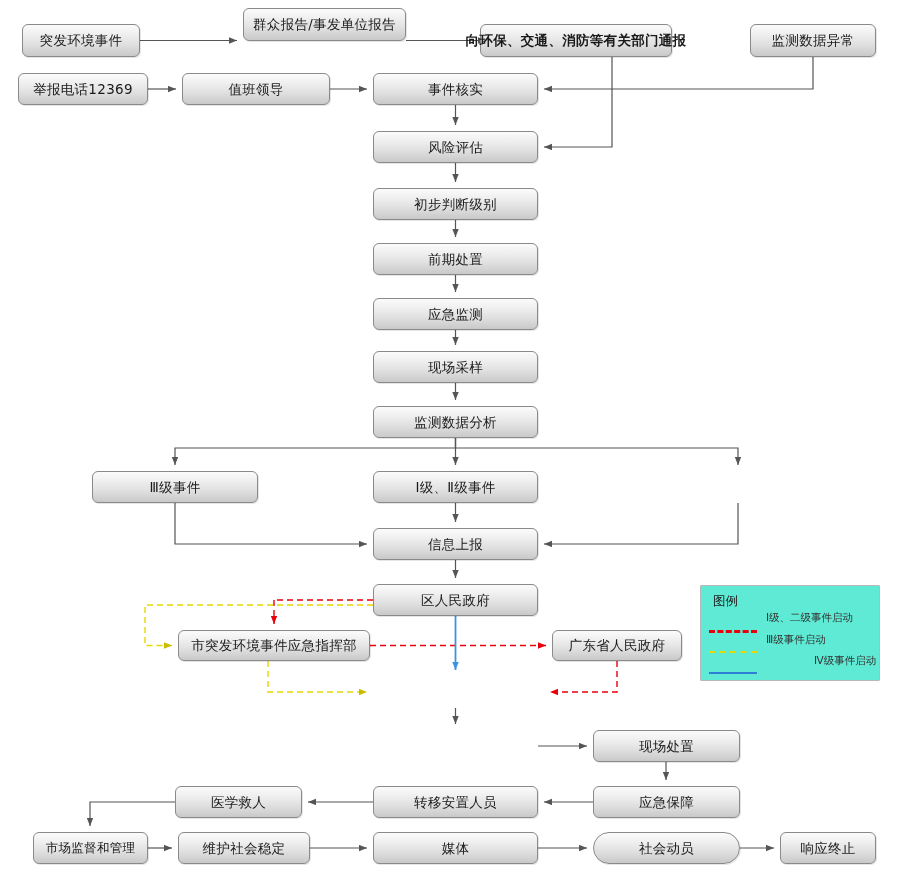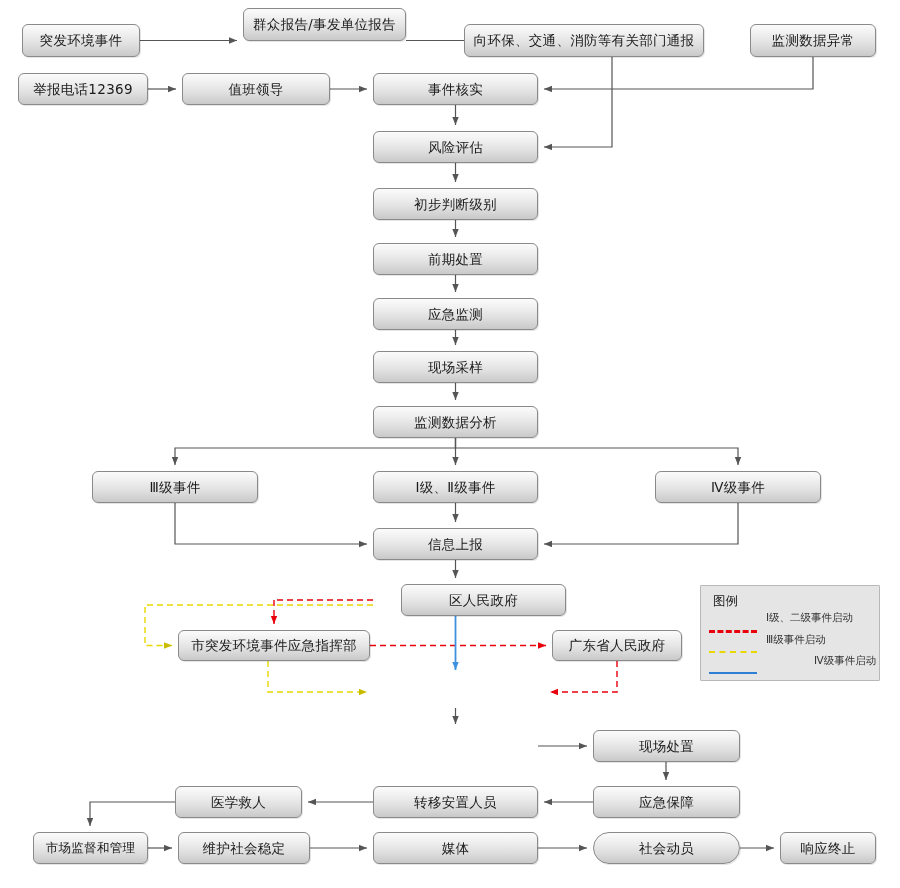--- a/index.html
+++ b/index.html
@@ -20,21 +20,21 @@
     justify-content:center;
     text-align:center;
     white-space:nowrap;
     box-shadow:1px 1px 0 rgba(0,0,0,0.10);
     letter-spacing:0.3px;
   }
   .legend{
     position:absolute;
     box-sizing:border-box;
     border:1px solid #b8b8b8;
-    background:#e5e5e5;
+    background:#5eead4;
     border-radius:1px;
   }
   .legend-title{
     position:absolute;left:12px;top:7px;font-size:12.5px;color:#222;
   }
   .legend-swatch{position:absolute;left:8px;width:48px;height:0;}
   .legend-label{position:absolute;left:65px;font-size:10.5px;color:#333;white-space:nowrap;}
 </style>
 </head>
 <body>
@@ -116,40 +116,39 @@
       <path d="M268,661 L268,692 L367,692" marker-end="url(#ahy)"></path>
     </g>
 
     <g stroke="#3d92e0" stroke-width="1.8" fill="none">
       <path d="M455.5,616 L455.5,670" marker-end="url(#ahb)"></path>
     </g>
   </svg>
 
   <div class="node" style="left:22px;top:24px;width:118px;height:33px;">突发环境事件</div>
   <div class="node" style="left:243px;top:8px;width:163px;height:33px;">群众报告/事发单位报告</div>
-  <div class="node" style="left:464px;top:24px;width:240px;height:33px;">向环保、交通、消防等有关部门通报</div>
+  <div class="node" style="left:480px;top:24px;width:192px;height:33px;font-weight:bold;">向环保、交通、消防等有关部门通报</div>
   <div class="node" style="left:750px;top:24px;width:126px;height:33px;">监测数据异常</div>
 
   <div class="node" style="left:18px;top:73px;width:130px;height:32px;">举报电话12369</div>
   <div class="node" style="left:182px;top:73px;width:148px;height:32px;">值班领导</div>
   <div class="node" style="left:373px;top:73px;width:165px;height:32px;">事件核实</div>
 
   <div class="node" style="left:373px;top:131px;width:165px;height:32px;">风险评估</div>
   <div class="node" style="left:373px;top:188px;width:165px;height:32px;">初步判断级别</div>
   <div class="node" style="left:373px;top:243px;width:165px;height:32px;">前期处置</div>
   <div class="node" style="left:373px;top:298px;width:165px;height:32px;">应急监测</div>
   <div class="node" style="left:373px;top:351px;width:165px;height:32px;">现场采样</div>
   <div class="node" style="left:373px;top:406px;width:165px;height:32px;">监测数据分析</div>
 
   <div class="node" style="left:92px;top:471px;width:166px;height:32px;">Ⅲ级事件</div>
   <div class="node" style="left:373px;top:471px;width:165px;height:32px;">Ⅰ级、Ⅱ级事件</div>
-  <div class="node" style="left:655px;top:471px;width:166px;height:32px;">Ⅳ级事件</div>
 
   <div class="node" style="left:373px;top:528px;width:165px;height:32px;">信息上报</div>
-  <div class="node" style="left:373px;top:584px;width:165px;height:32px;margin-left:28px;">区人民政府</div>
+  <div class="node" style="left:373px;top:584px;width:165px;height:32px;">区人民政府</div>
   <div class="node" style="left:178px;top:630px;width:192px;height:31px;">市突发环境事件应急指挥部</div>
   <div class="node" style="left:552px;top:630px;width:130px;height:31px;">广东省人民政府</div>
 
   <div class="node" style="left:593px;top:730px;width:147px;height:32px;">现场处置</div>
 
   <div class="node" style="left:175px;top:786px;width:127px;height:32px;">医学救人</div>
   <div class="node" style="left:373px;top:786px;width:165px;height:32px;">转移安置人员</div>
   <div class="node" style="left:593px;top:786px;width:147px;height:32px;">应急保障</div>
 
   <div class="node" style="left:33px;top:832px;width:115px;height:32px;font-size:12.5px;">市场监督和管理</div>

